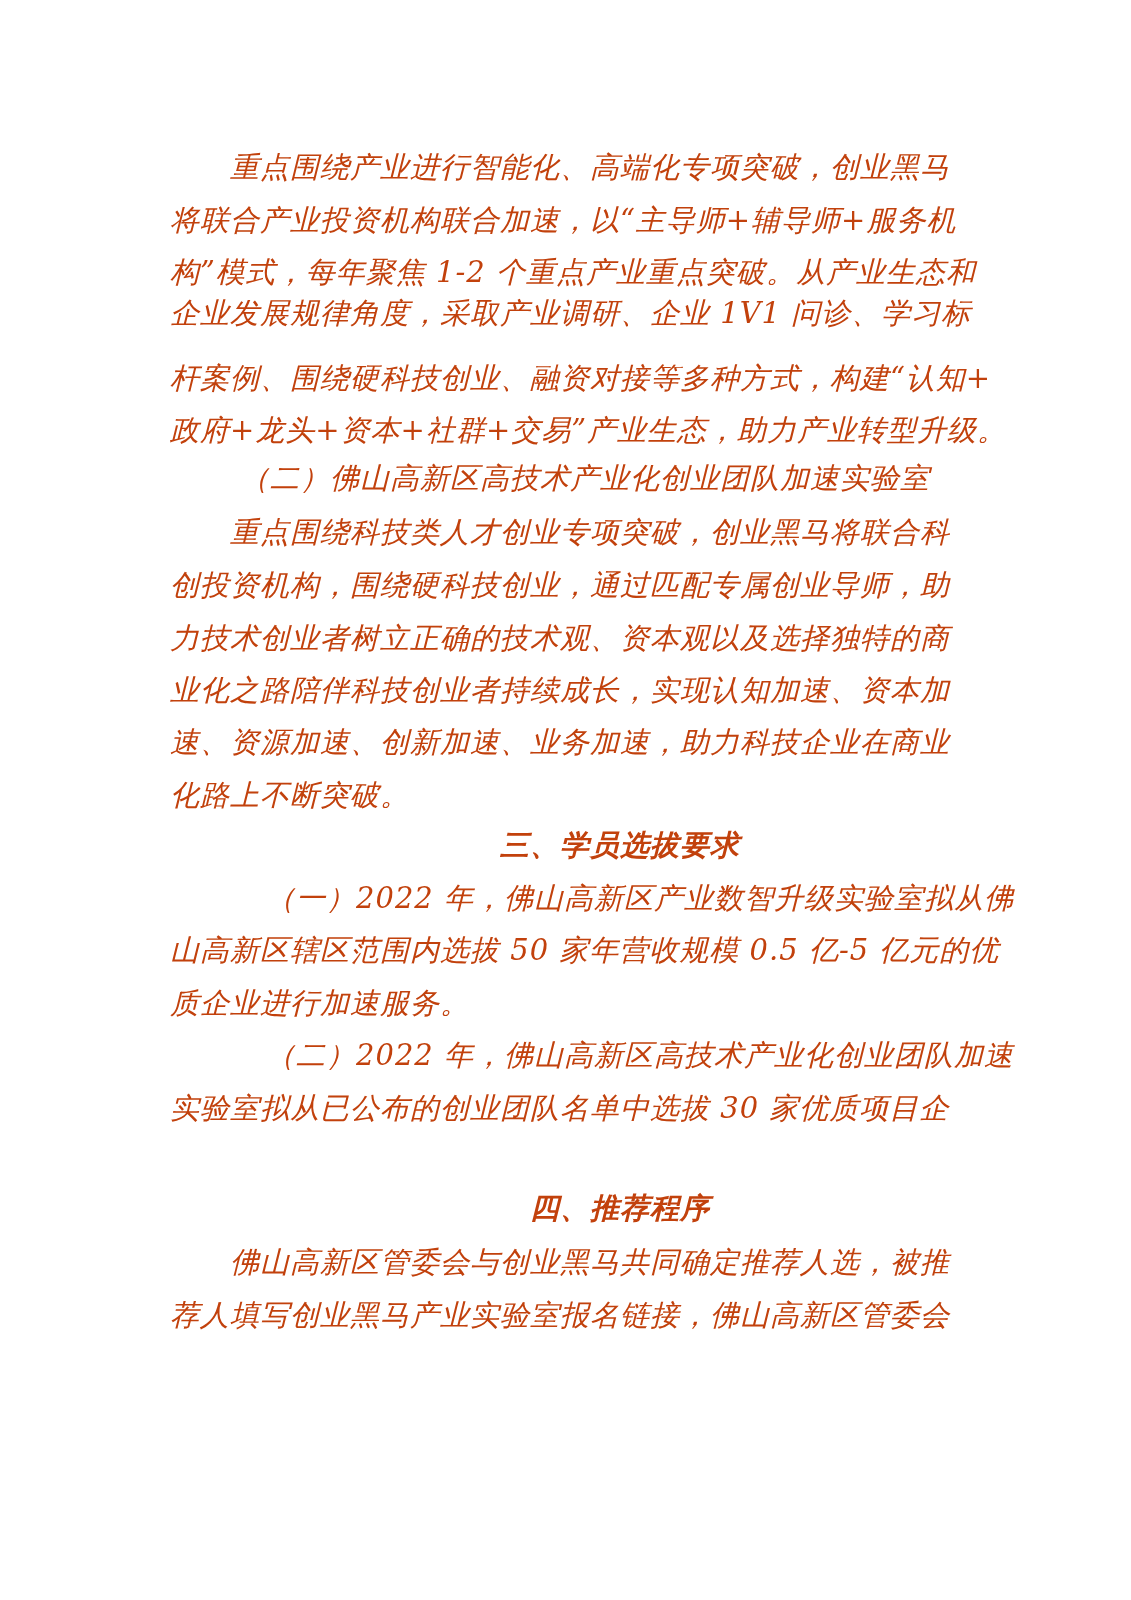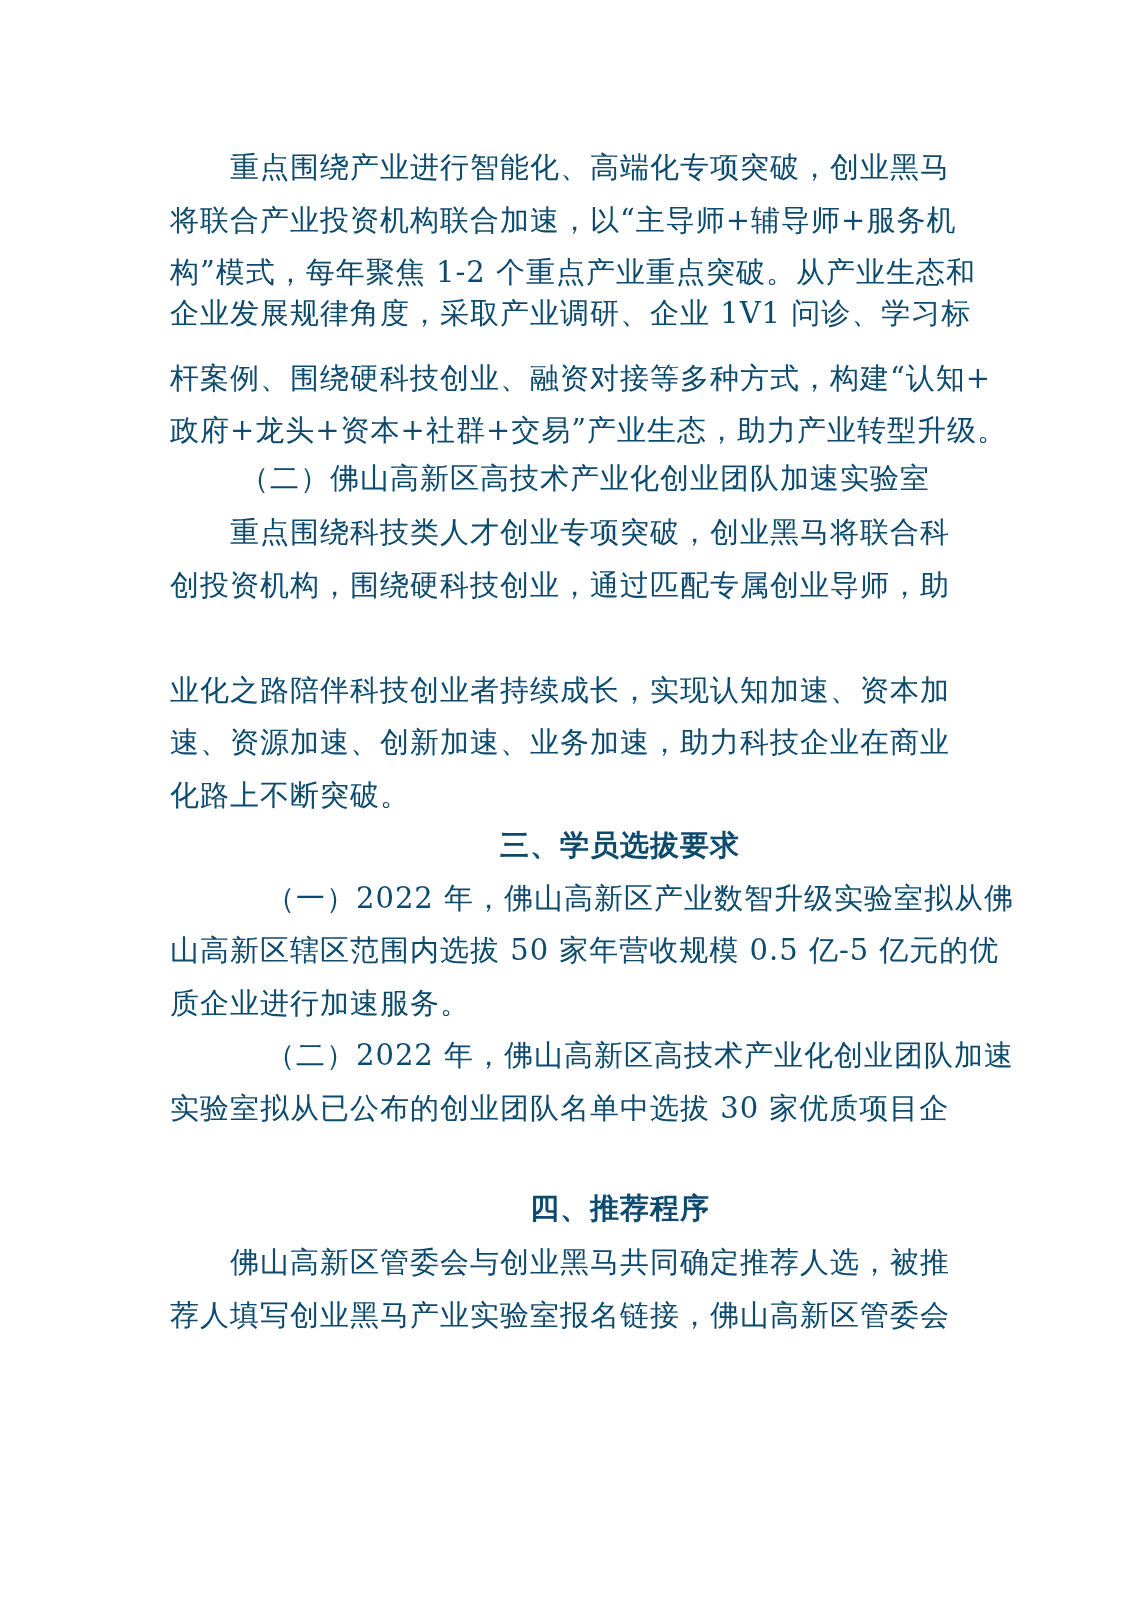--- a/index.html
+++ b/index.html
@@ -6,23 +6,24 @@
   body { width: 1131px; height: 1600px; position: relative; overflow: hidden; }
   .page { position: absolute; left: 0; top: 0; width: 1131px; height: 1600px; background: #fff; }
   .line {
     position: absolute;
     left: 170px;
     width: 780px;
     height: 40px;
     line-height: 40px;
     font-family: "DejaVu Serif", "Liberation Serif", serif;
     font-size: 29px;
-    color: #0c4a6e;
+    color: #c2410c;
     white-space: nowrap;
     letter-spacing: 1px;
+    font-style: italic;
   }
   .line.indent { left: 230px; }
   .line.sub { left: 240px; }
   .line.heading { font-family: "DejaVu Sans", "Liberation Sans", sans-serif; font-weight: bold; left: 230px; text-align: center; }
   .line.just { text-align: justify; text-align-last: justify; width: 768px; }
   .line.indent.just { width: 708px; }
   .line.sub.just { width: 698px; margin-left: 26px; }
 </style>
 </head>
 <body>
@@ -30,20 +31,21 @@
 <div class="page">
   <div class="line indent just" style="top:147px">重点围绕产业进行智能化、高端化专项突破，创业黑马</div>
   <div class="line just" style="top:200px">将联合产业投资机构联合加速，以“主导师+辅导师+服务机</div>
   <div class="line just" style="top:252px">构”模式，每年聚焦 1-2 个重点产业重点突破。从产业生态和</div>
   <div class="line just" style="top:293px">企业发展规律角度，采取产业调研、企业 1V1 问诊、学习标</div>
   <div class="line just" style="top:358px">杆案例、围绕硬科技创业、融资对接等多种方式，构建“认知+</div>
   <div class="line just" style="top:410px">政府+龙头+资本+社群+交易”产业生态，助力产业转型升级。</div>
   <div class="line sub" style="top:458px">（二）佛山高新区高技术产业化创业团队加速实验室</div>
   <div class="line indent just" style="top:512px">重点围绕科技类人才创业专项突破，创业黑马将联合科</div>
   <div class="line just" style="top:565px">创投资机构，围绕硬科技创业，通过匹配专属创业导师，助</div>
+  <div class="line just" style="top:618px">力技术创业者树立正确的技术观、资本观以及选择独特的商</div>
   <div class="line just" style="top:670px">业化之路陪伴科技创业者持续成长，实现认知加速、资本加</div>
   <div class="line just" style="top:722px">速、资源加速、创新加速、业务加速，助力科技企业在商业</div>
   <div class="line" style="top:775px">化路上不断突破。</div>
   <div class="line heading" style="top:825px">三、学员选拔要求</div>
   <div class="line sub just" style="top:878px">（一）2022 年，佛山高新区产业数智升级实验室拟从佛</div>
   <div class="line just" style="top:930px">山高新区辖区范围内选拔 50 家年营收规模 0.5 亿-5 亿元的优</div>
   <div class="line" style="top:983px">质企业进行加速服务。</div>
   <div class="line sub just" style="top:1035px">（二）2022 年，佛山高新区高技术产业化创业团队加速</div>
   <div class="line just" style="top:1088px">实验室拟从已公布的创业团队名单中选拔 30 家优质项目企</div>
   <div class="line heading" style="top:1188px">四、推荐程序</div>

